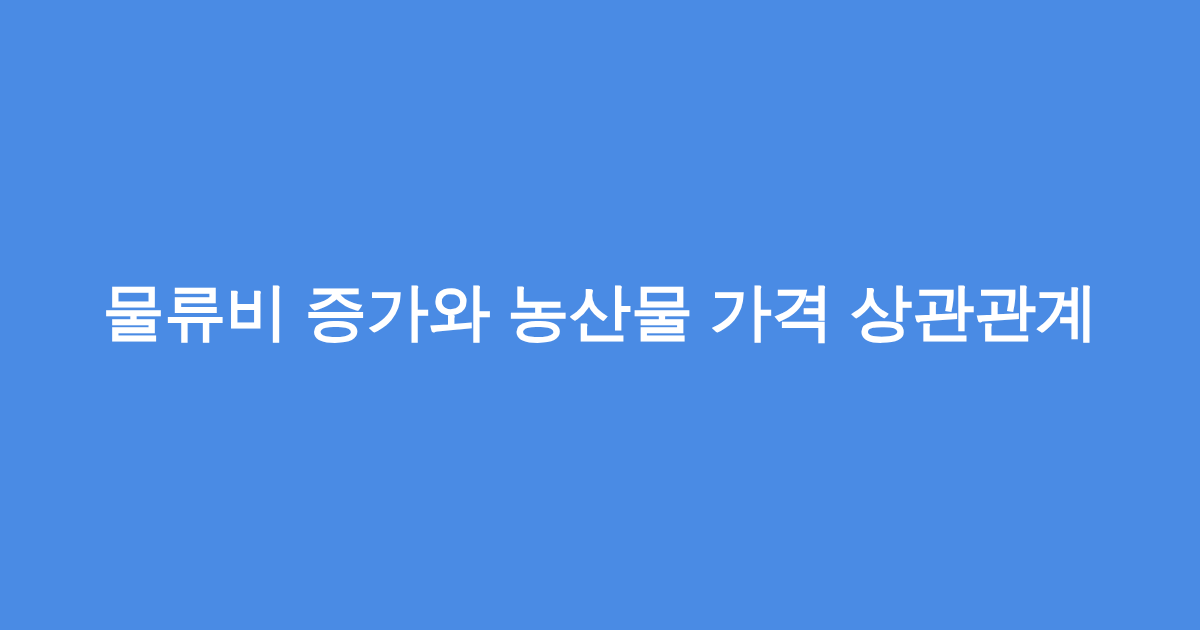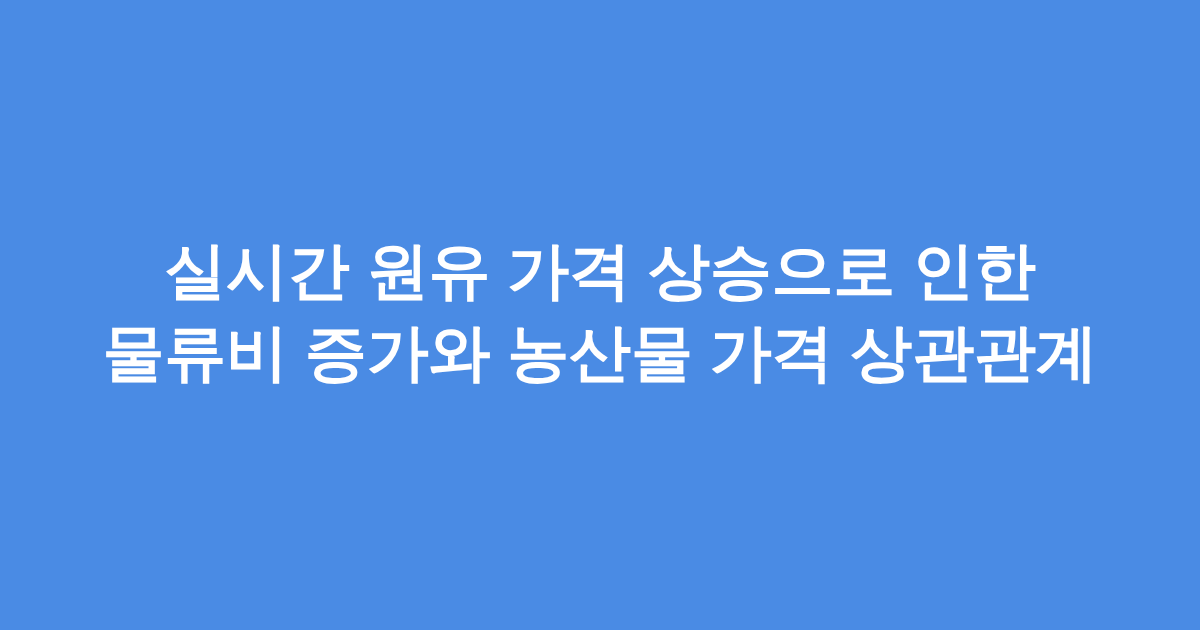--- a/index.html
+++ b/index.html
@@ -50,17 +50,16 @@
     white-space: nowrap;
     -webkit-font-smoothing: antialiased;
   }
 </style>
 </head>
 <body>
 
 <div class="og-card">
 
   <div class="title-block">
-    <span class="title-line">실시간 원유 가격 상승으로 인한</span>
     <span class="title-line">물류비 증가와 농산물 가격 상관관계</span>
   </div>
 
 </div>
 
 </body></html>

